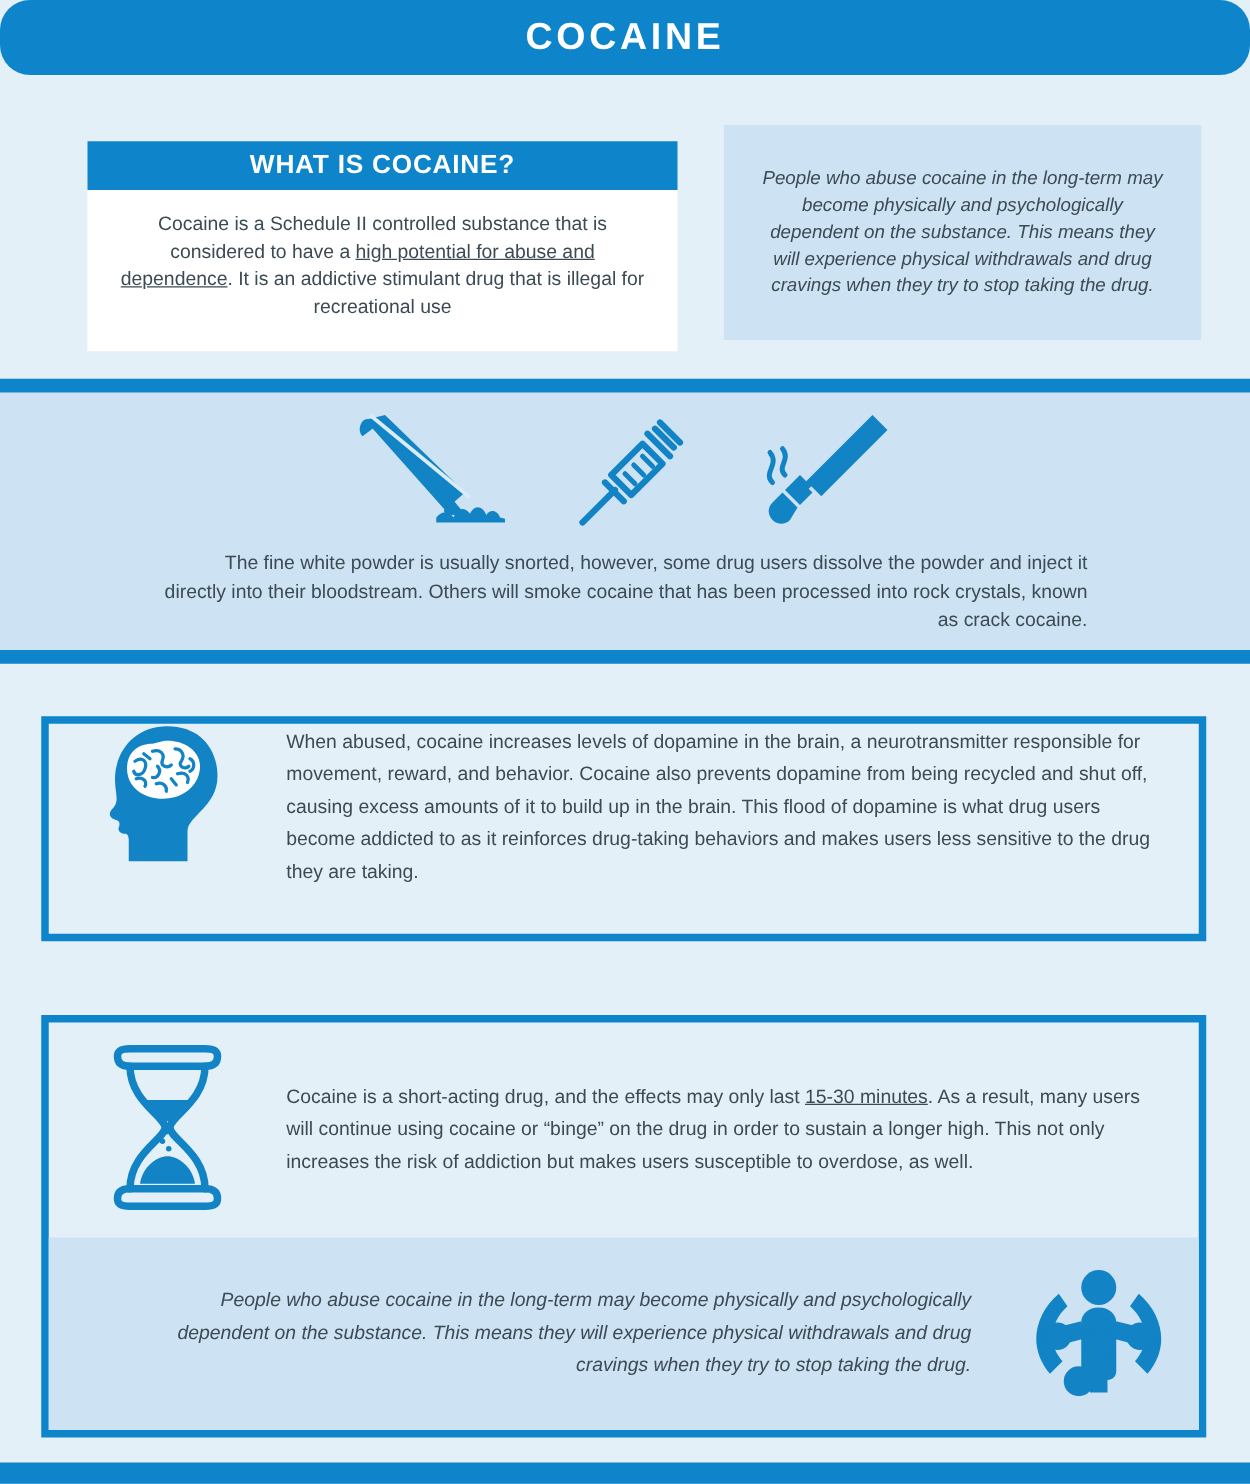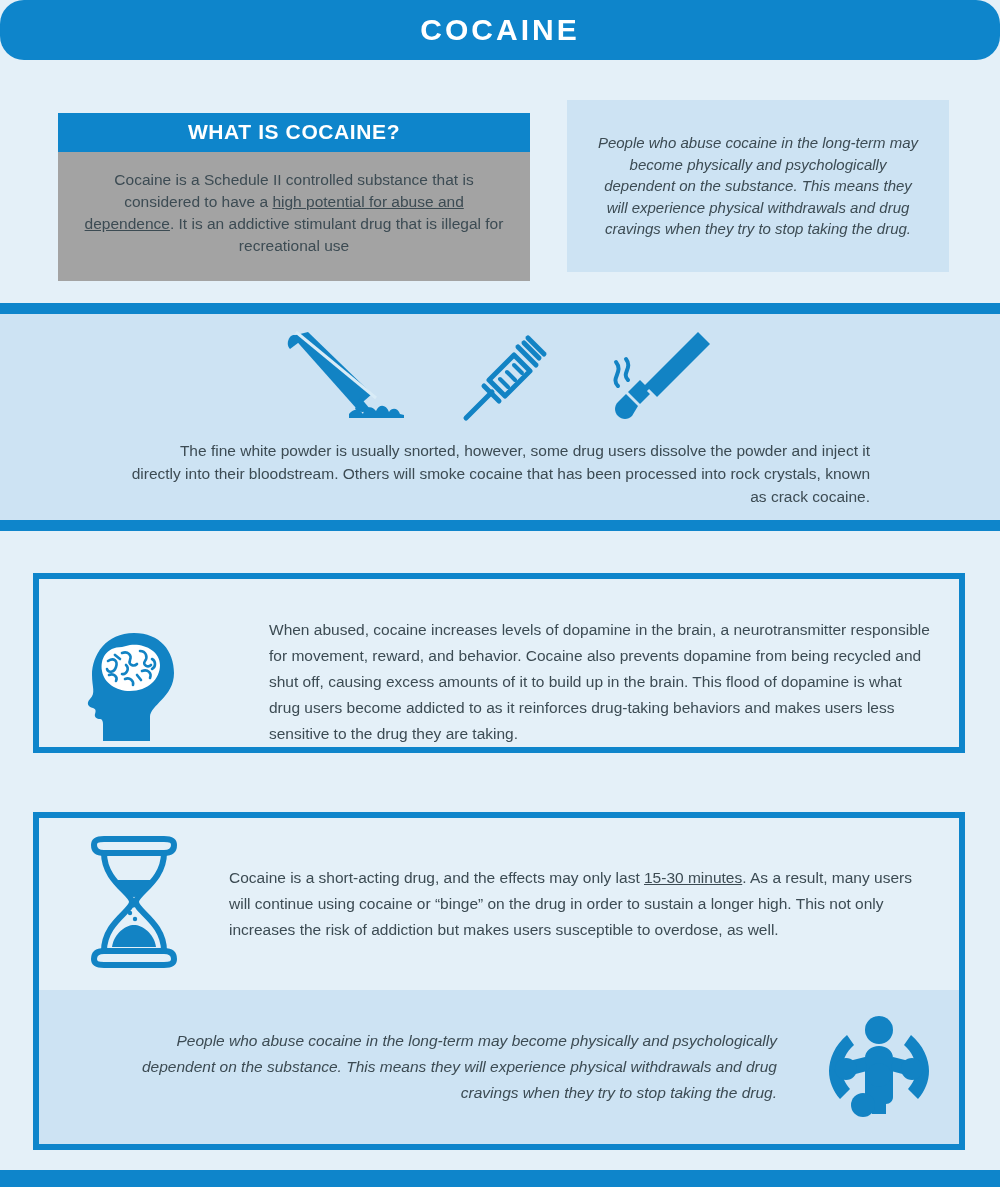--- a/index.html
+++ b/index.html
@@ -30,40 +30,40 @@
     color: #ffffff;
     font-size: 30px;
     font-weight: bold;
     letter-spacing: 3px;
     font-family: "Liberation Sans", sans-serif;
   }
 
   
   .sec1 {
     position: absolute;
-    left: 4px; top: 60px;
+    left: 16px; top: 60px;
     width: 836px; height: 243px;
     background: #e4f0f8;
   }
   .panel-left {
     position: absolute;
     left: 54px; top: 53px;
     width: 472px;
   }
   .panel-left-head {
     background: #0e85cb;
     color: #fff;
     font-size: 21px;
     font-weight: bold;
     letter-spacing: .6px;
     text-align: center;
     padding: 7px 0 8px 0;
   }
   .panel-left-body {
-    background: #a3a3a3;
+    background: #ffffff;
     color: #3c4b53;
     font-size: 15.5px;
     line-height: 22px;
     text-align: center;
     padding: 17px 20px 24px 20px;
   }
   .panel-left-body u { text-decoration: underline; }
 
   .panel-right {
     position: absolute;
@@ -136,21 +136,21 @@
     justify-content: center;
   }
   .card-text {
     color: #3c4b53;
     font-size: 15.5px;
     line-height: 26px;
     padding-right: 28px;
   }
   .card-text u { text-decoration: underline; }
 
-  .brain-row { height: 168px; align-items: flex-end; gap: 40px; }
+  .brain-row { height: 168px; align-items: flex-start; }
   .brain-row .card-text { padding-top: 2px; }
 
   .time-row  { height: 172px; align-items: center; }
 
   .card-time-lower {
     background: #cde3f3;
     height: 154px;
     display: flex;
     align-items: center;
   }

